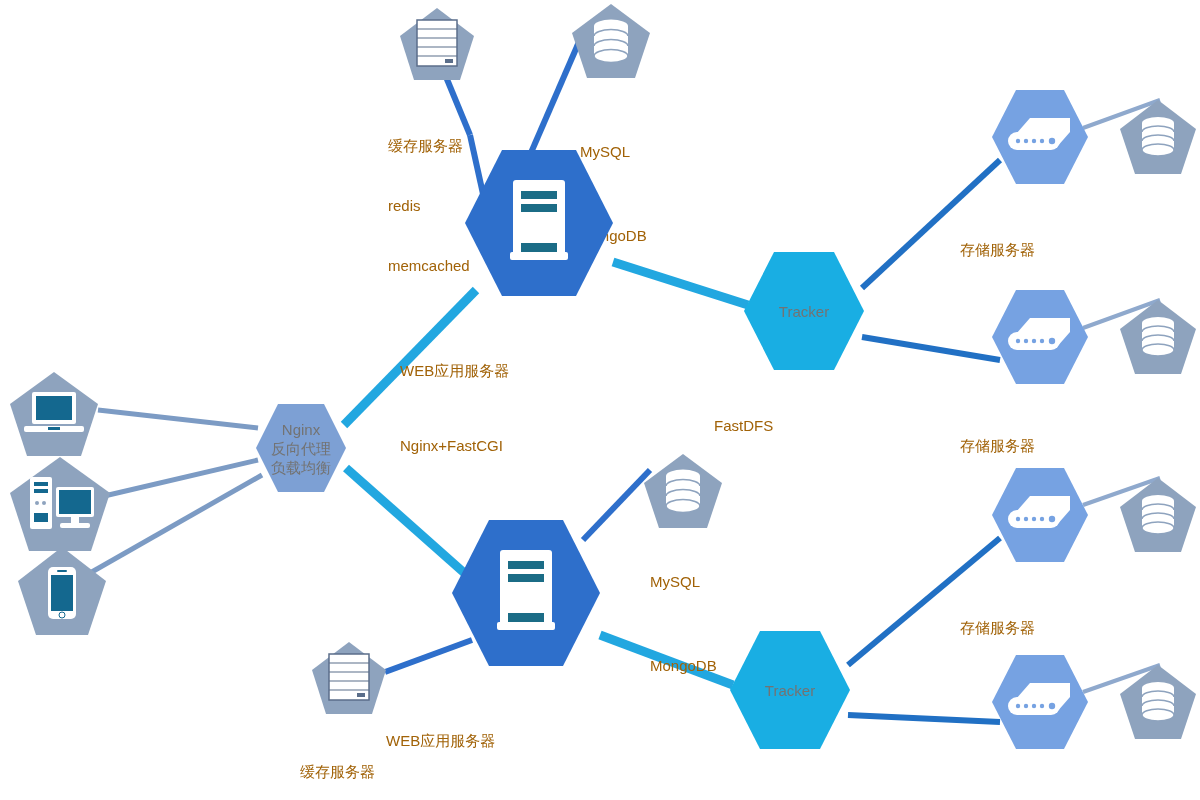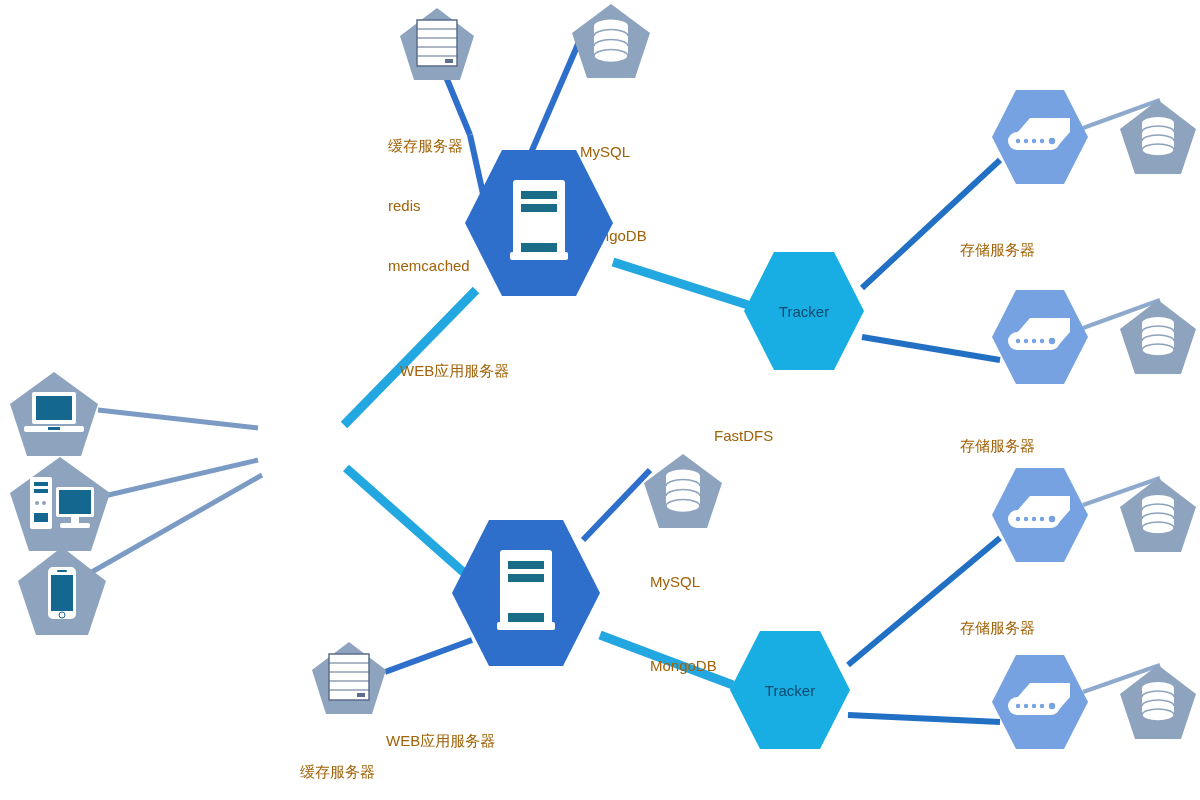--- a/index.html
+++ b/index.html
@@ -4,21 +4,21 @@
 <title>Architecture Diagram</title>
 <style>
   html,body{margin:0;padding:0;background:#ffffff;}
   body{font-family:"Liberation Sans","DejaVu Sans",sans-serif;}
   #stage{position:relative;width:1200px;height:800px;background:#fff;overflow:hidden;}
   #edges{position:absolute;left:0;top:0;width:1200px;height:800px;}
   .node{position:absolute;}
   .label{position:absolute;color:#a16207;font-size:15px;line-height:20px;white-space:pre;}
   .label.center{text-align:left;}
   .hexlabel{position:absolute;display:flex;align-items:center;justify-content:center;
-            flex-direction:column;color:#0c4a6e;font-size:15px;line-height:19px;
+            flex-direction:column;color:#737373;font-size:15px;line-height:19px;
             text-align:center;pointer-events:none;}
 </style>
 </head>
 <body>
 
 <div id="stage">
 
   <svg id="edges" viewBox="0 0 1200 800" xmlns="http://www.w3.org/2000/svg">
 
     <line x1="98" y1="410" x2="258" y2="428" stroke="#7C9BC4" stroke-width="5"></line>
@@ -86,20 +86,30 @@
       <polygon points="46,2 90,36 72,90 20,90 2,36" fill="#8EA3BE"></polygon>
       <g>
         <rect x="32" y="22" width="28" height="52" rx="5" fill="#FFFFFF"></rect>
         <rect x="35" y="30" width="22" height="36" fill="#14688F"></rect>
         <rect x="41" y="25" width="10" height="2" rx="1" fill="#14688F"></rect>
         <circle cx="46" cy="70" r="3" fill="#FFFFFF" stroke="#14688F" stroke-width="1"></circle>
       </g>
     </svg>
   </div>
 
+  <div class="node" style="left:255px;top:403px;width:92px;height:90px;">
+    <svg viewBox="0 0 92 90" width="92" height="90">
+      <polygon points="23,1 69,1 91,45 69,89 23,89 1,45" fill="#7DA0D4"></polygon>
+    </svg>
+    <div class="hexlabel" style="left:0;top:0;width:92px;height:90px;">
+      <span>Nginx</span>
+      <span>反向代理</span>
+      <span>负载均衡</span>
+    </div>
+  </div>
 
   <div class="node" style="left:398px;top:6px;width:78px;height:76px;">
     <svg viewBox="0 0 78 76" width="78" height="76">
       <polygon points="39,2 76,30 62,74 16,74 2,30" fill="#8EA3BE"></polygon>
       <g>
         <rect x="19" y="14" width="40" height="46" fill="#FFFFFF" stroke="#5B6E8A" stroke-width="1.5"></rect>
         <line x1="19" y1="23" x2="59" y2="23" stroke="#5B6E8A" stroke-width="1.2"></line>
         <line x1="19" y1="32" x2="59" y2="32" stroke="#5B6E8A" stroke-width="1.2"></line>
         <line x1="19" y1="41" x2="59" y2="41" stroke="#5B6E8A" stroke-width="1.2"></line>
         <line x1="19" y1="50" x2="59" y2="50" stroke="#5B6E8A" stroke-width="1.2"></line>
@@ -139,31 +149,32 @@
         <rect x="50" y="32" width="52" height="78" rx="3" fill="#FFFFFF"></rect>
         <rect x="58" y="43" width="36" height="8" fill="#1B6C86"></rect>
         <rect x="58" y="56" width="36" height="8" fill="#1B6C86"></rect>
         <rect x="58" y="95" width="36" height="9" fill="#1B6C86"></rect>
         <rect x="47" y="104" width="58" height="8" rx="2" fill="#FFFFFF"></rect>
       </g>
     </svg>
   </div>
   <div class="label center" style="left:400px;top:308px;width:280px;line-height:25px;">
     <div>WEB应用服务器</div>
+    <div>Nginx+FastCGI</div>
   </div>
 
   <div class="node" style="left:742px;top:250px;width:124px;height:122px;">
     <svg viewBox="0 0 124 122" width="124" height="122">
       <polygon points="32,2 92,2 122,61 92,120 32,120 2,61" fill="#19AEE3"></polygon>
     </svg>
     <div class="hexlabel" style="left:0;top:0;width:124px;height:122px;">
       <span>Tracker</span>
     </div>
   </div>
-  <div class="label center" style="left:714px;top:386px;width:180px;">
+  <div class="label center" style="left:714px;top:376px;width:180px;">
     <div>FastDFS</div>
   </div>
 
   <div class="node" style="left:990px;top:88px;width:100px;height:98px;">
     <svg viewBox="0 0 100 98" width="100" height="98">
       <polygon points="26,2 74,2 98,49 74,96 26,96 2,49" fill="#76A2E2"></polygon>
       <g>
         <path d="M26,46 L40,30 L80,30 L80,44 L66,60 L26,60 Z" fill="#FFFFFF"></path>
         <rect x="18" y="44" width="52" height="18" rx="9" fill="#FFFFFF"></rect>
         <circle cx="28" cy="53" r="2.2" fill="#76A2E2"></circle>

